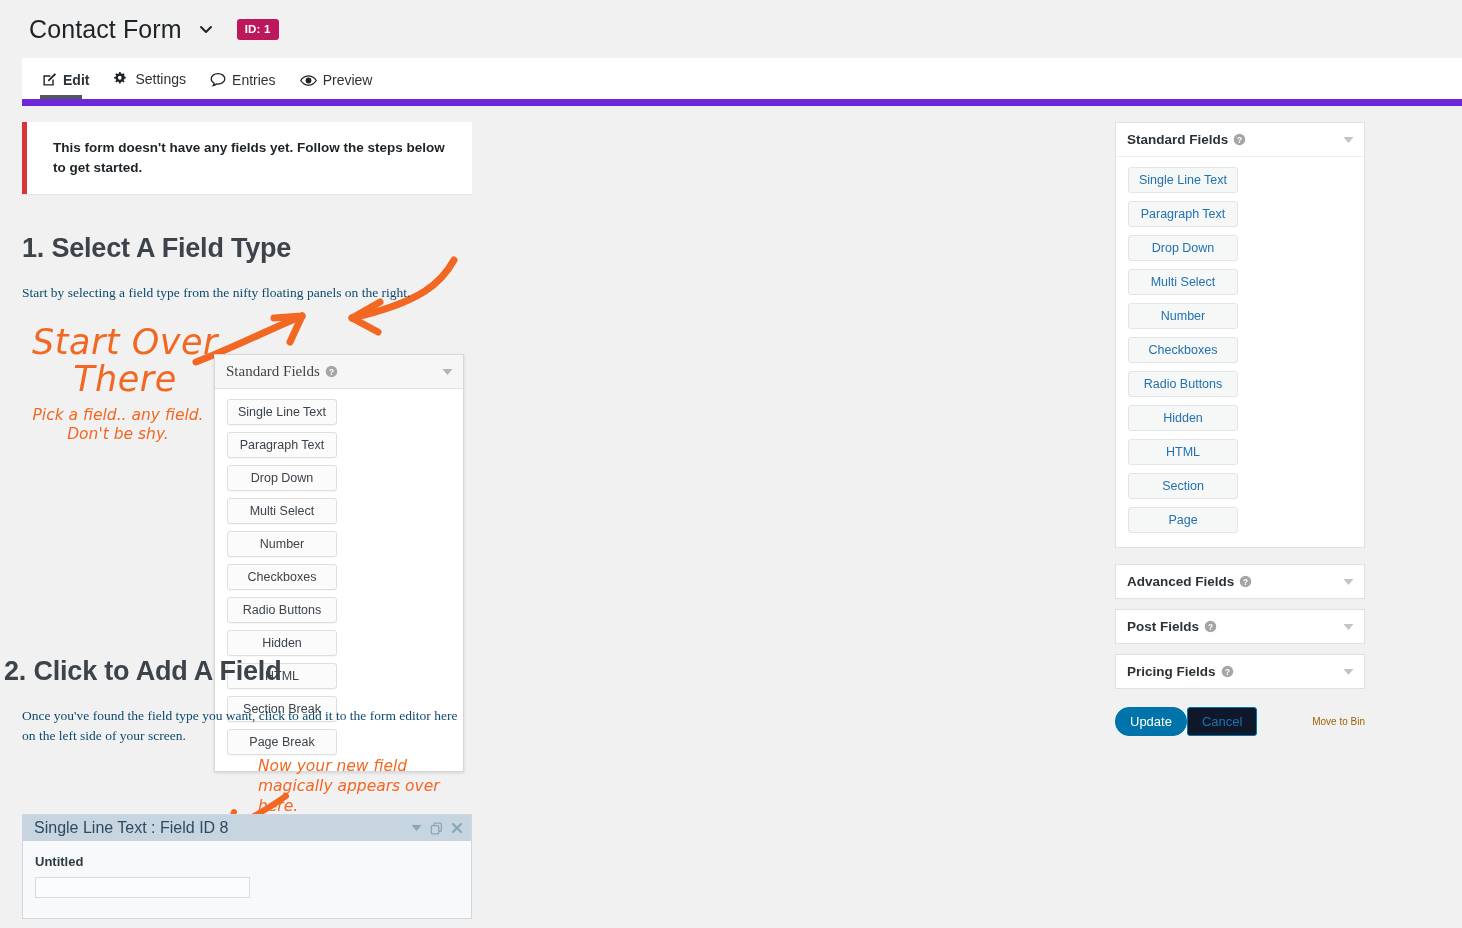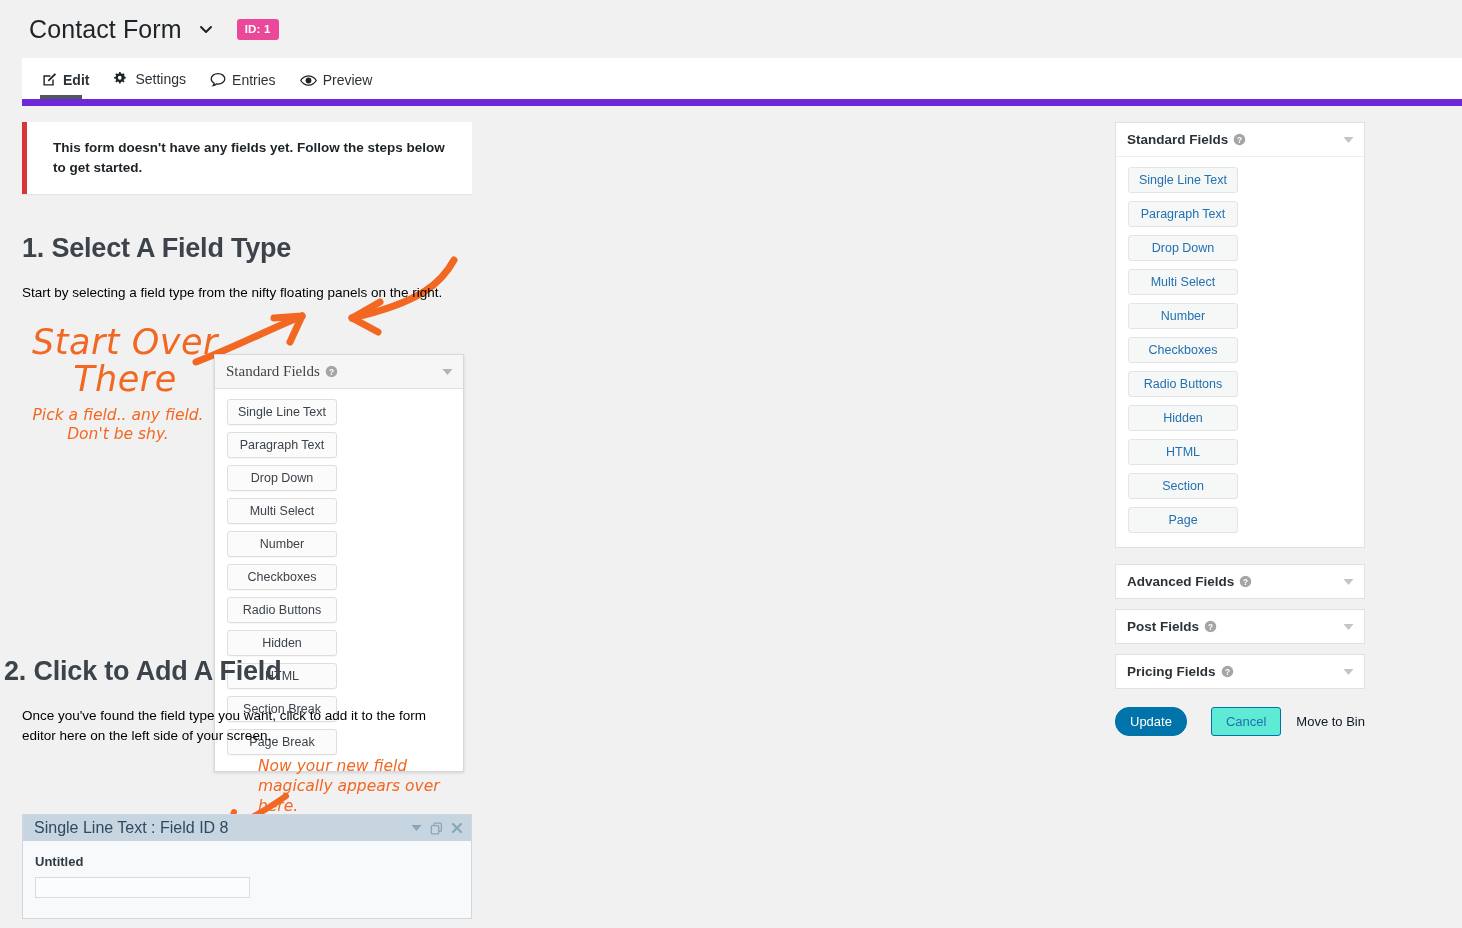--- a/index.html
+++ b/index.html
@@ -34,21 +34,21 @@
   .title-chevron {
     margin-left: 15px;
     width: 18px; height: 18px;
     display: inline-flex;
     align-items: center; justify-content: center;
     cursor: pointer;
   }
   .title-chevron svg { display: block; }
   .id-badge {
     margin-left: 22px;
-    background: #ec4899;
+    background: #be185d;
     color: #fff;
     font-size: 11.5px;
     font-weight: bold;
     padding: 4px 8px 5px 8px;
     border-radius: 3px;
     letter-spacing: 0.2px;
   }
 
   
   .tabbar {
@@ -118,21 +118,22 @@
     position: absolute;
     font-size: 27px;
     font-weight: bold;
     color: #3c434a;
     letter-spacing: -0.2px;
   }
   .step-body {
     position: absolute;
     font-size: 13.5px;
     line-height: 1.55;
-    color: #000000;
+    color: #0c4a6e;
+    font-family: Liberation Serif, serif;
   }
   #heading1 { left: 22px; top: 105px; }
   #body1    { left: 22px; top: 163px; width: 520px; }
   #heading2 { left: 4px; top: 528px; }
   #body2    { left: 22px; top: 586px; width: 440px; }
 
   
   .handwriting {
     position: absolute;
     color: #f26722;
@@ -306,34 +307,34 @@
     border: 1px solid #0073aa;
     color: #fff;
     font-size: 13px;
     padding: 0 14px;
     height: 29px;
     border-radius: 14px;
     cursor: pointer;
     display: flex; align-items: center;
   }
   .btn-cancel {
-    background: #5eead4;
+    background: #0f172a;
     border: 1px solid #0073aa;
     color: #2271b1;
     font-size: 13px;
     padding: 0 14px;
     height: 29px;
     border-radius: 3px;
-    margin-left: 24px;
+    margin-left: 0;
     cursor: pointer;
     display: flex; align-items: center;
   }
   .btn-bin {
-    color: #0f172a;
-    font-size: 13px;
+    color: #a16207;
+    font-size: 10px;
     margin-left: auto;
     cursor: pointer;
     text-decoration: none;
   }
 </style>
 </head>
 <body>
 
 <div class="topbar">
   <span class="form-title">Contact Form</span>

